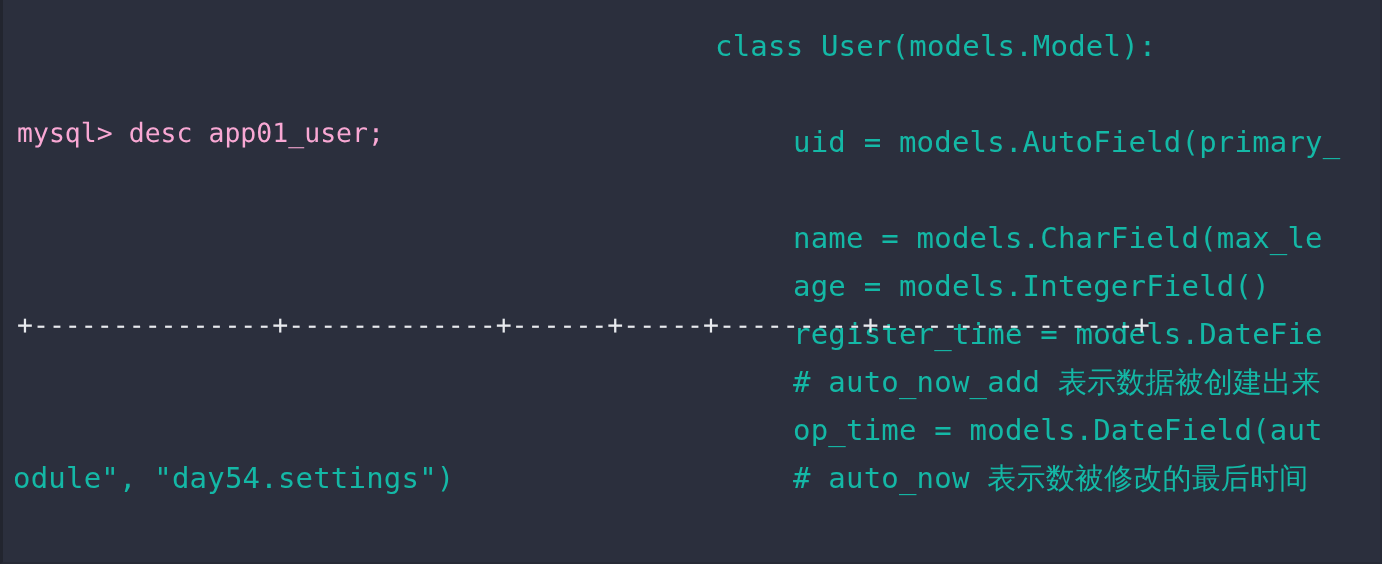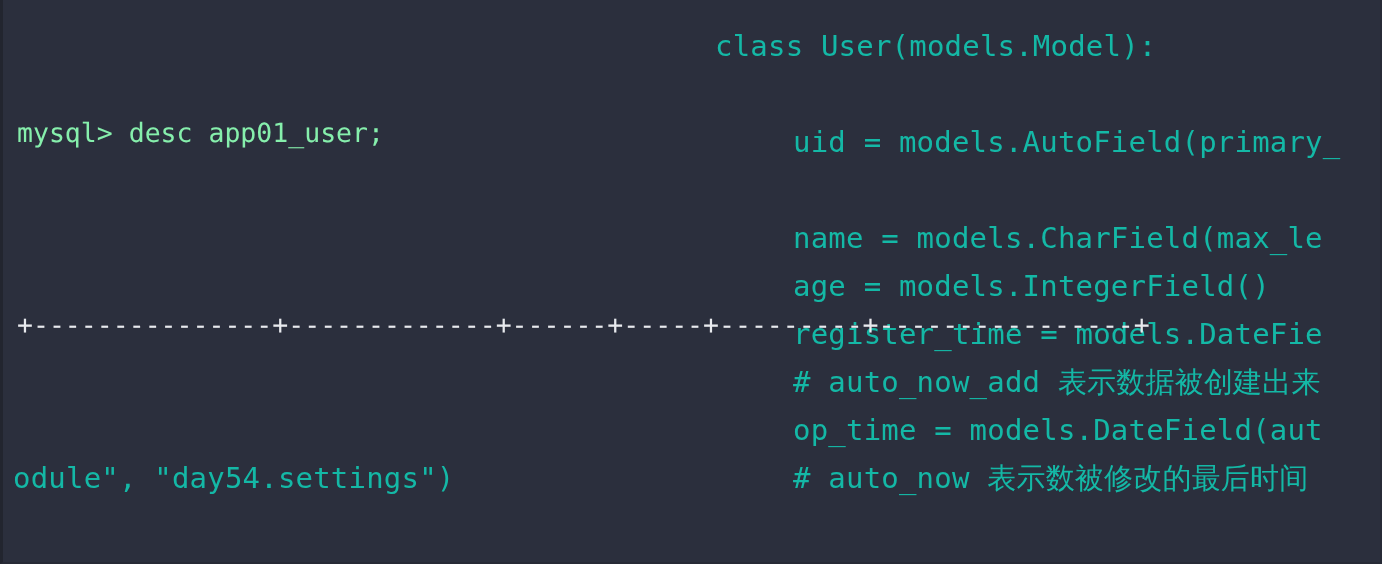--- a/index.html
+++ b/index.html
@@ -47,21 +47,21 @@
     color: #e8eaee;
     white-space: pre;
     letter-spacing: 0px;
     text-rendering: geometricPrecision;
   }
   #terminal .line {
     white-space: pre;
     height: 48px;
   }
   .rule { color: #e8eaee; }
-  .prompt { color: #86efac; }
+  .prompt { color: #f9a8d4; }
 </style>
 </head>
 <body>
 
 <div id="screen">
 
   <div id="watermark">
     <div class="wm-line" style="left:712px; top:22px;">class User(models.Model):</div>
     <div class="wm-line" style="left:790px; top:118px;">uid = models.AutoField(primary_</div>
     <div class="wm-line" style="left:790px; top:214px;">name = models.CharField(max_le</div>

